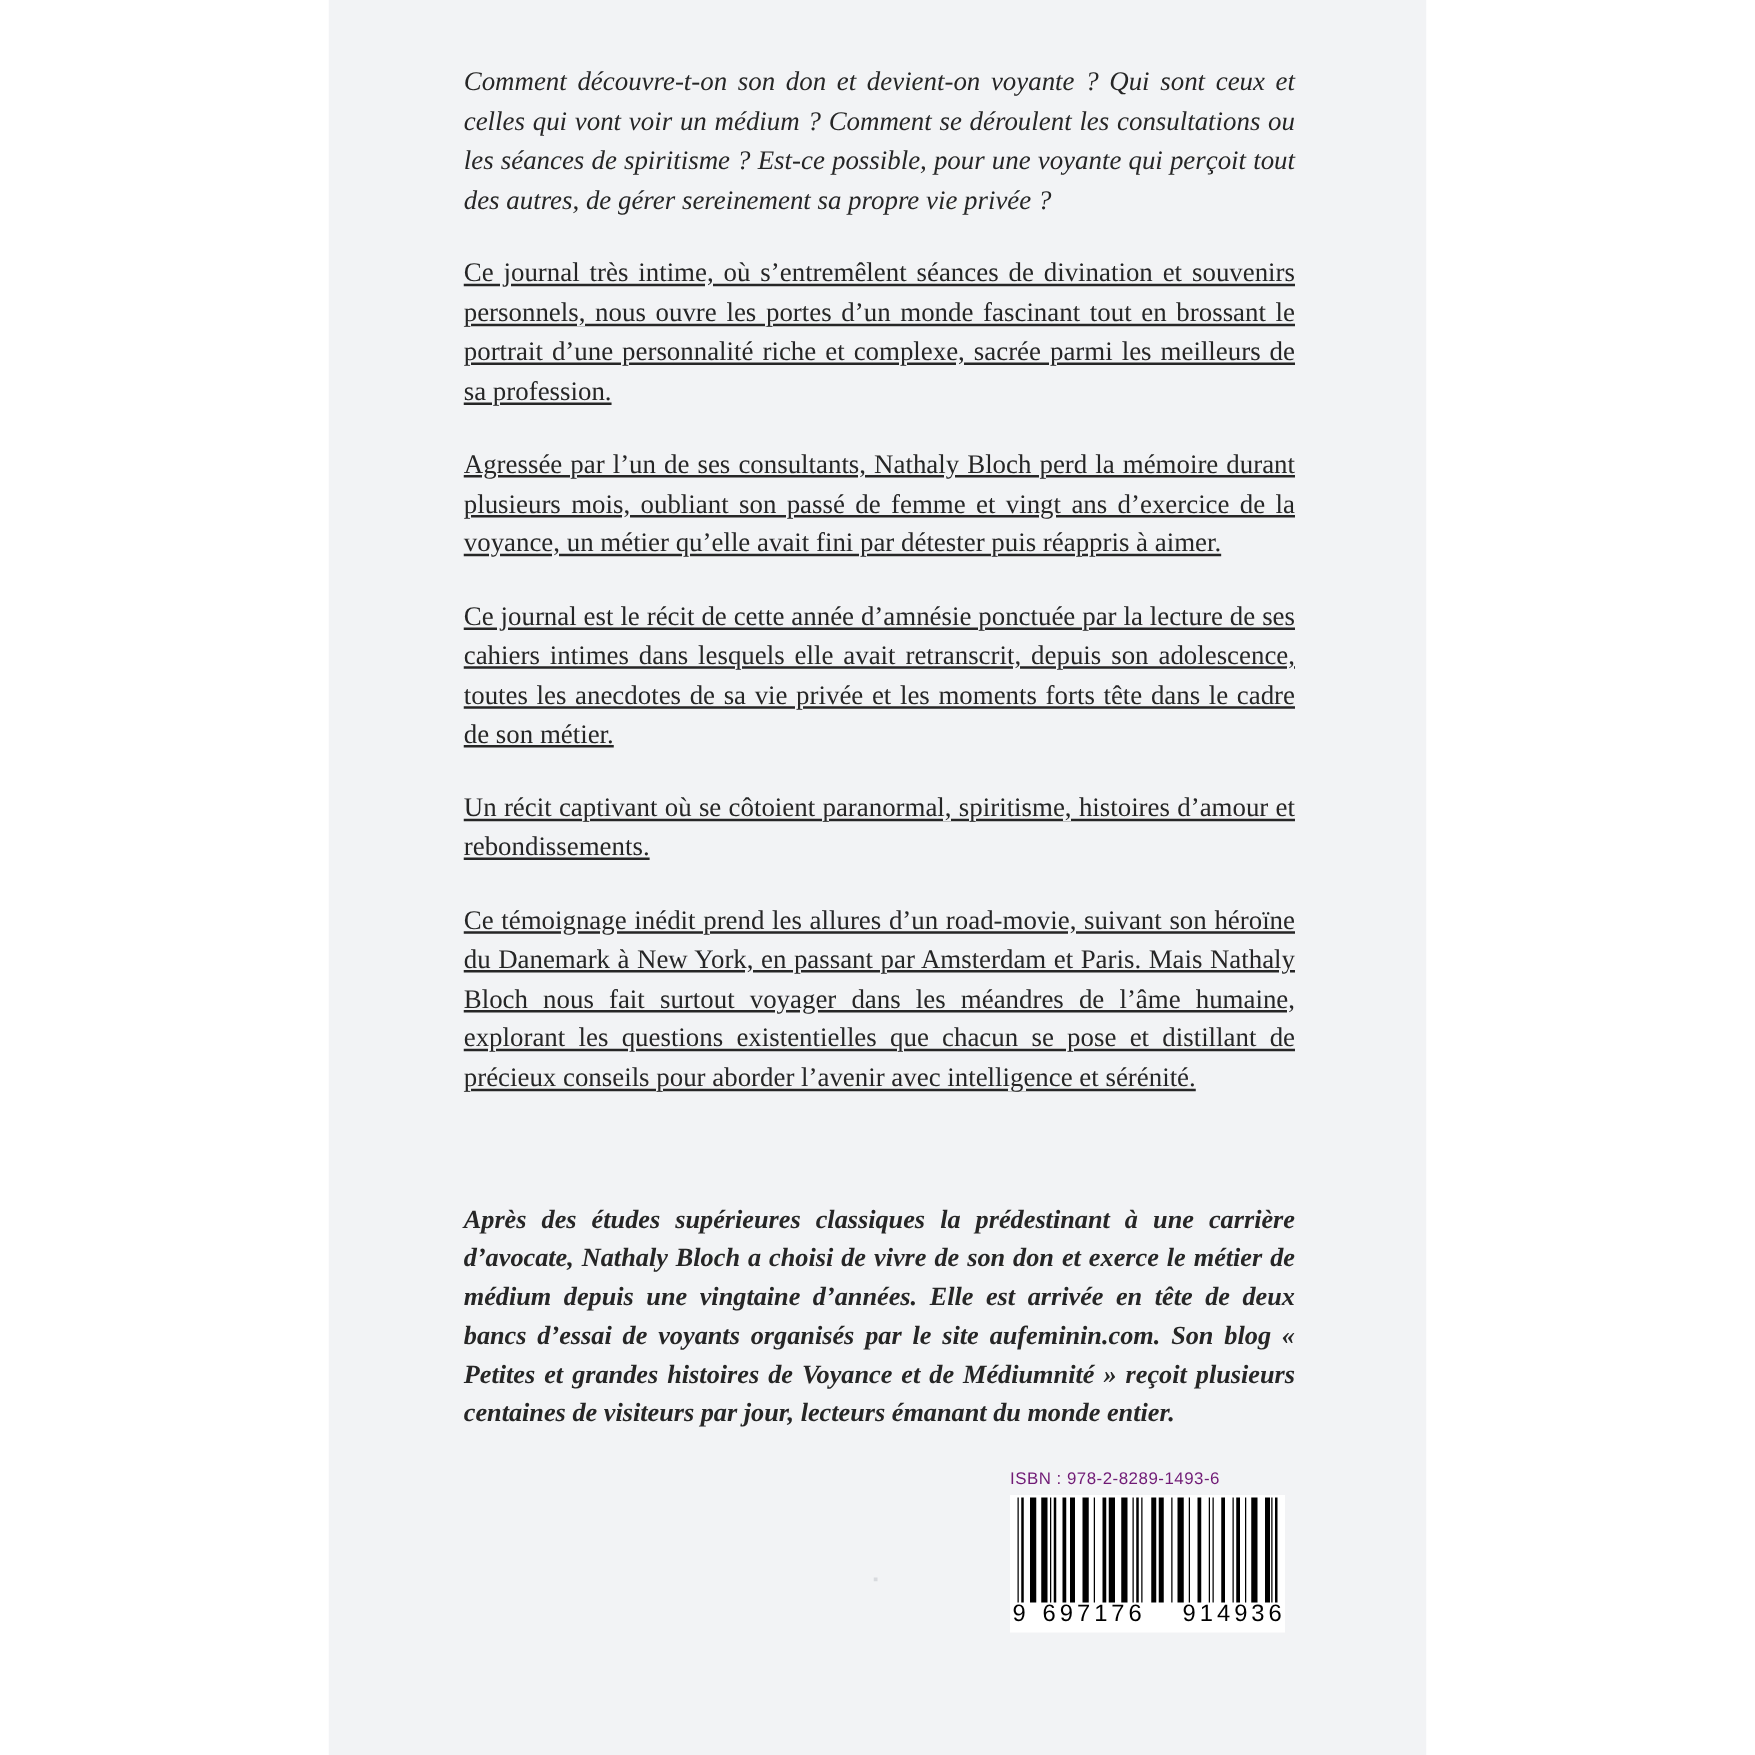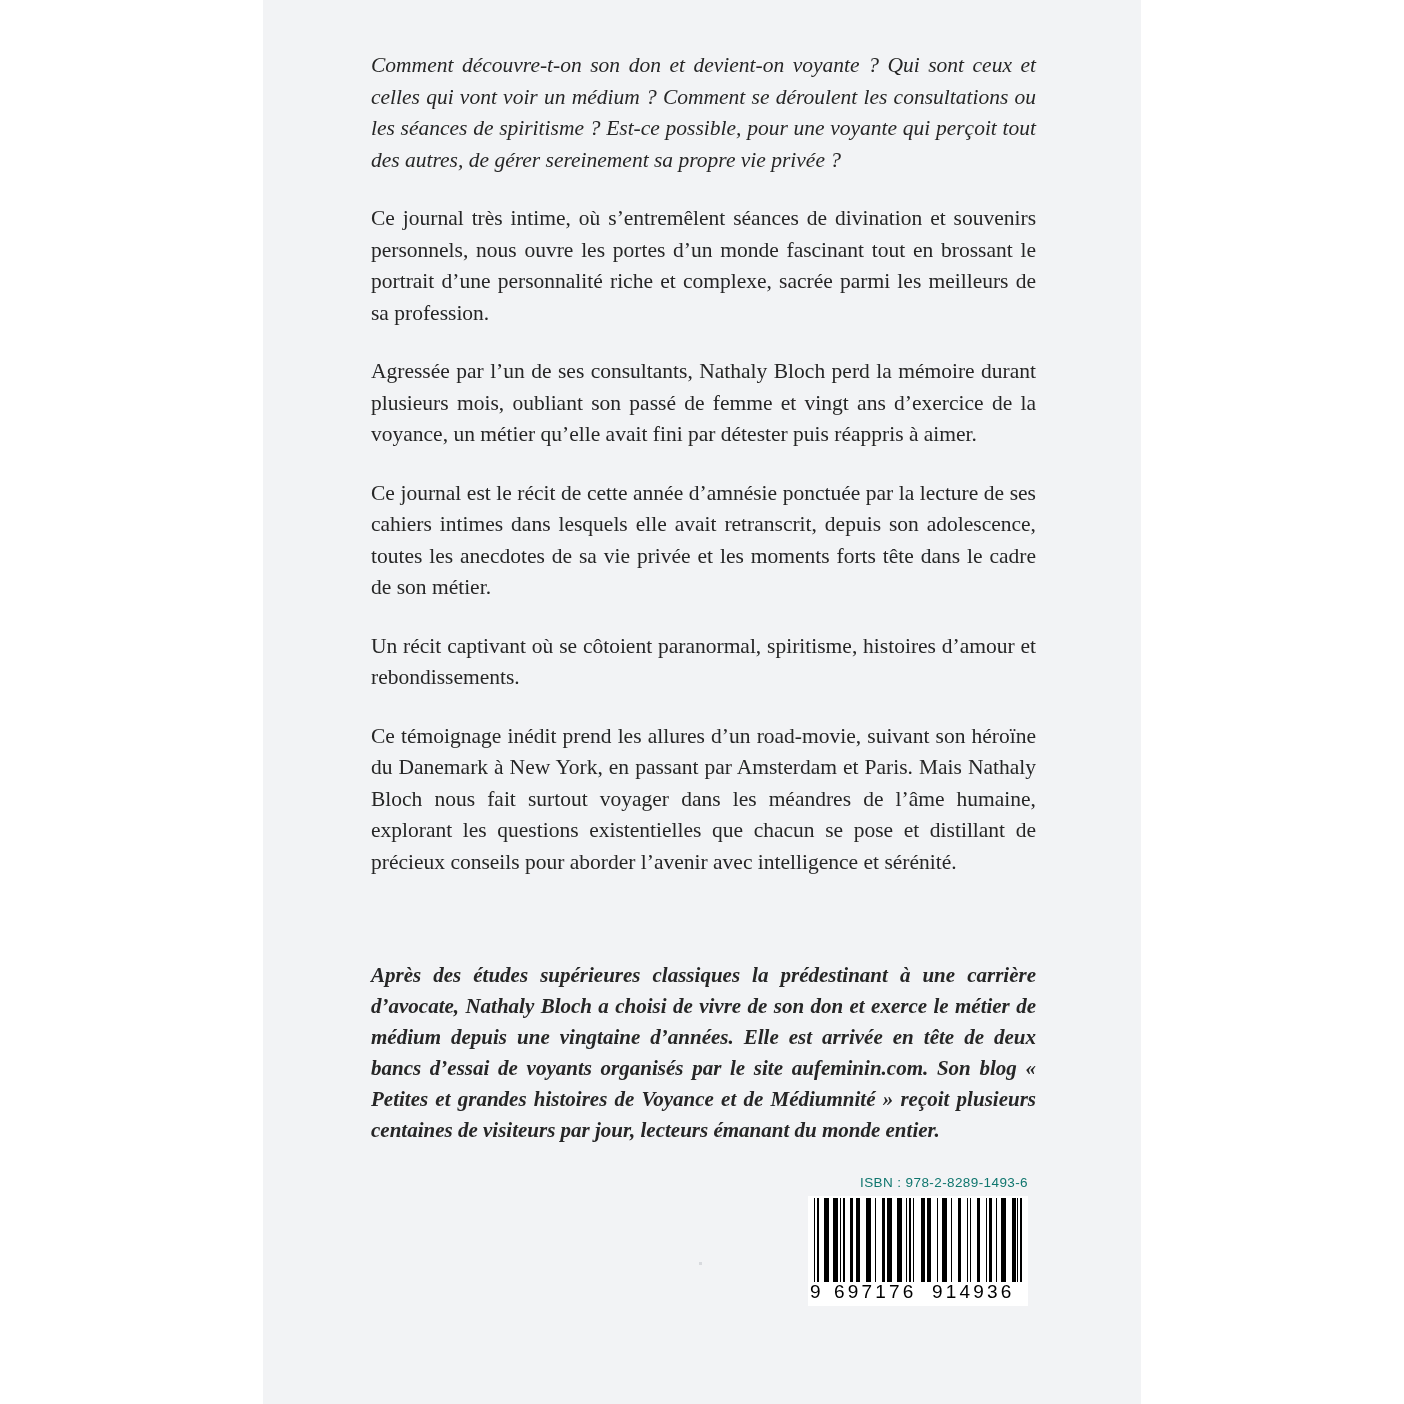--- a/index.html
+++ b/index.html
@@ -43,20 +43,21 @@
     font-size: 21.5px;
     line-height: 31.5px;
     text-align: justify;
     text-justify: inter-word;
   }
   p.italic {
     font-style: italic;
   }
   p.spaced {
     margin-top: 27px;
+    text-decoration: underline;
   }
   p.first {
     margin-top: 0;
   }
   #bio-block {
     margin-top: 82px;
   }
   #bio-block p {
     font-style: italic;
     font-size: 21px;
@@ -66,23 +67,23 @@
   
   #barcode-area {
     position: absolute;
     left: 545px;
     top: 1175px;
     width: 220px;
   }
   #isbn-text {
     font-family: "Liberation Sans", sans-serif;
     font-size: 13.5px;
-    color: #0f766e;
+    color: #701a75;
     letter-spacing: 0.4px;
-    text-align: right;
+    text-align: left;
     margin-bottom: 6px;
   }
   #barcode-box {
     width: 220px;
     height: 110px;
     background: #ffffff;
     position: relative;
     box-sizing: border-box;
   }
   #bars {
@@ -114,21 +115,21 @@
     top: 0;
   }
   #barcode-digits .d-mid {
     position: absolute;
     left: 26px;
     top: 0;
     letter-spacing: 3.2px;
   }
   #barcode-digits .d-right {
     position: absolute;
-    left: 124px;
+    left: 138px;
     top: 0;
     letter-spacing: 3.2px;
     text-align: center;
   }
   .speck {
     position: absolute;
     width: 3px;
     height: 3px;
     background: #d8dade;
   }

